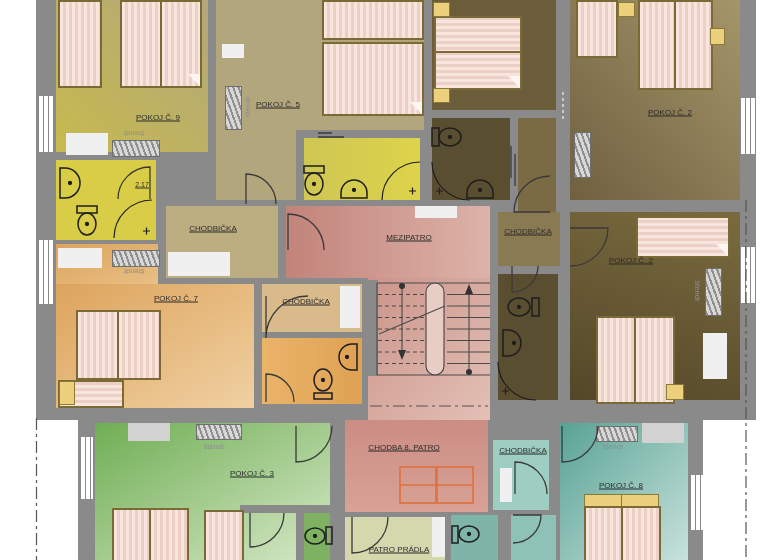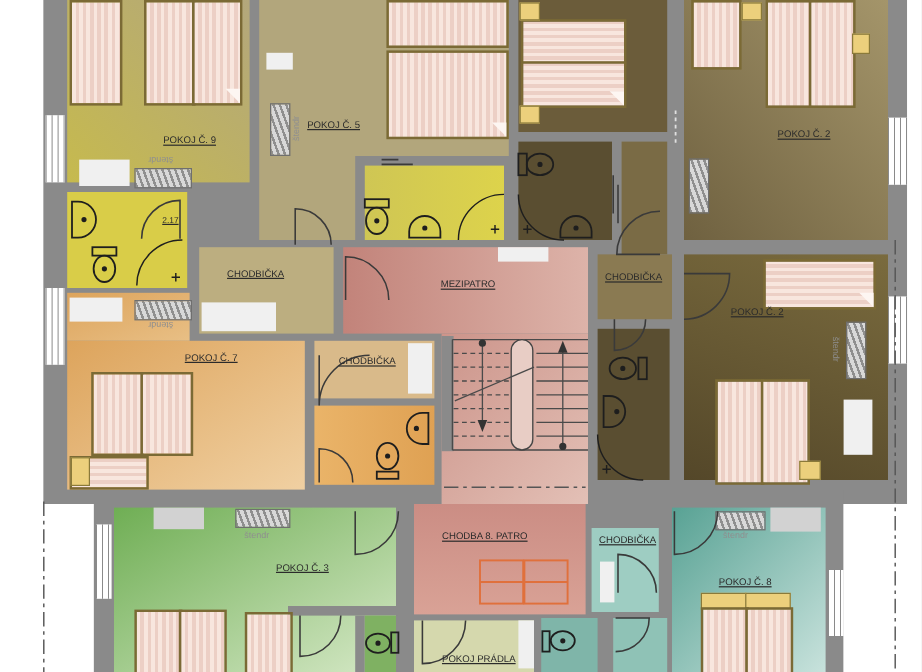--- a/index.html
+++ b/index.html
@@ -243,23 +243,23 @@
     </g>
   </svg>
 
   <div class="lbl" style="left:158px;top:117px;">POKOJ Č. 9</div>
   <div class="lbl" style="left:278px;top:104px;">POKOJ Č. 5</div>
   <div class="lbl" style="left:670px;top:112px;">POKOJ Č. 2</div>
   <div class="lbl" style="left:631px;top:260px;">POKOJ Č. 2</div>
   <div class="lbl" style="left:176px;top:298px;">POKOJ Č. 7</div>
   <div class="lbl" style="left:252px;top:473px;">POKOJ Č. 3</div>
   <div class="lbl" style="left:621px;top:485px;">POKOJ Č. 8</div>
-  <div class="lbl" style="left:390px;top:237px;">MEZIPATRO</div>
+  <div class="lbl" style="left:409px;top:237px;">MEZIPATRO</div>
   <div class="lbl" style="left:404px;top:447px;">CHODBA 8. PATRO</div>
-  <div class="lbl" style="left:399px;top:549px;">POKOJ PRÁDLA</div>
+  <div class="lbl" style="left:399px;top:549px;">PATRO PRÁDLA</div>
   <div class="lbl" style="left:213px;top:228px;">CHODBIČKA</div>
   <div class="lbl" style="left:306px;top:301px;">CHODBIČKA</div>
   <div class="lbl" style="left:528px;top:231px;">CHODBIČKA</div>
   <div class="lbl" style="left:523px;top:450px;">CHODBIČKA</div>
   <div class="lbl" style="left:142px;top:184px;font-size:7px;">2.17</div>
 
   <div class="sublbl rot180" style="left:134px;top:133px;">štendr</div>
   <div class="sublbl rotm90" style="left:247px;top:107px;">štendr</div>
   <div class="sublbl rot180" style="left:134px;top:271px;">štendr</div>
   <div class="sublbl rot90" style="left:697px;top:291px;">štendr</div>

